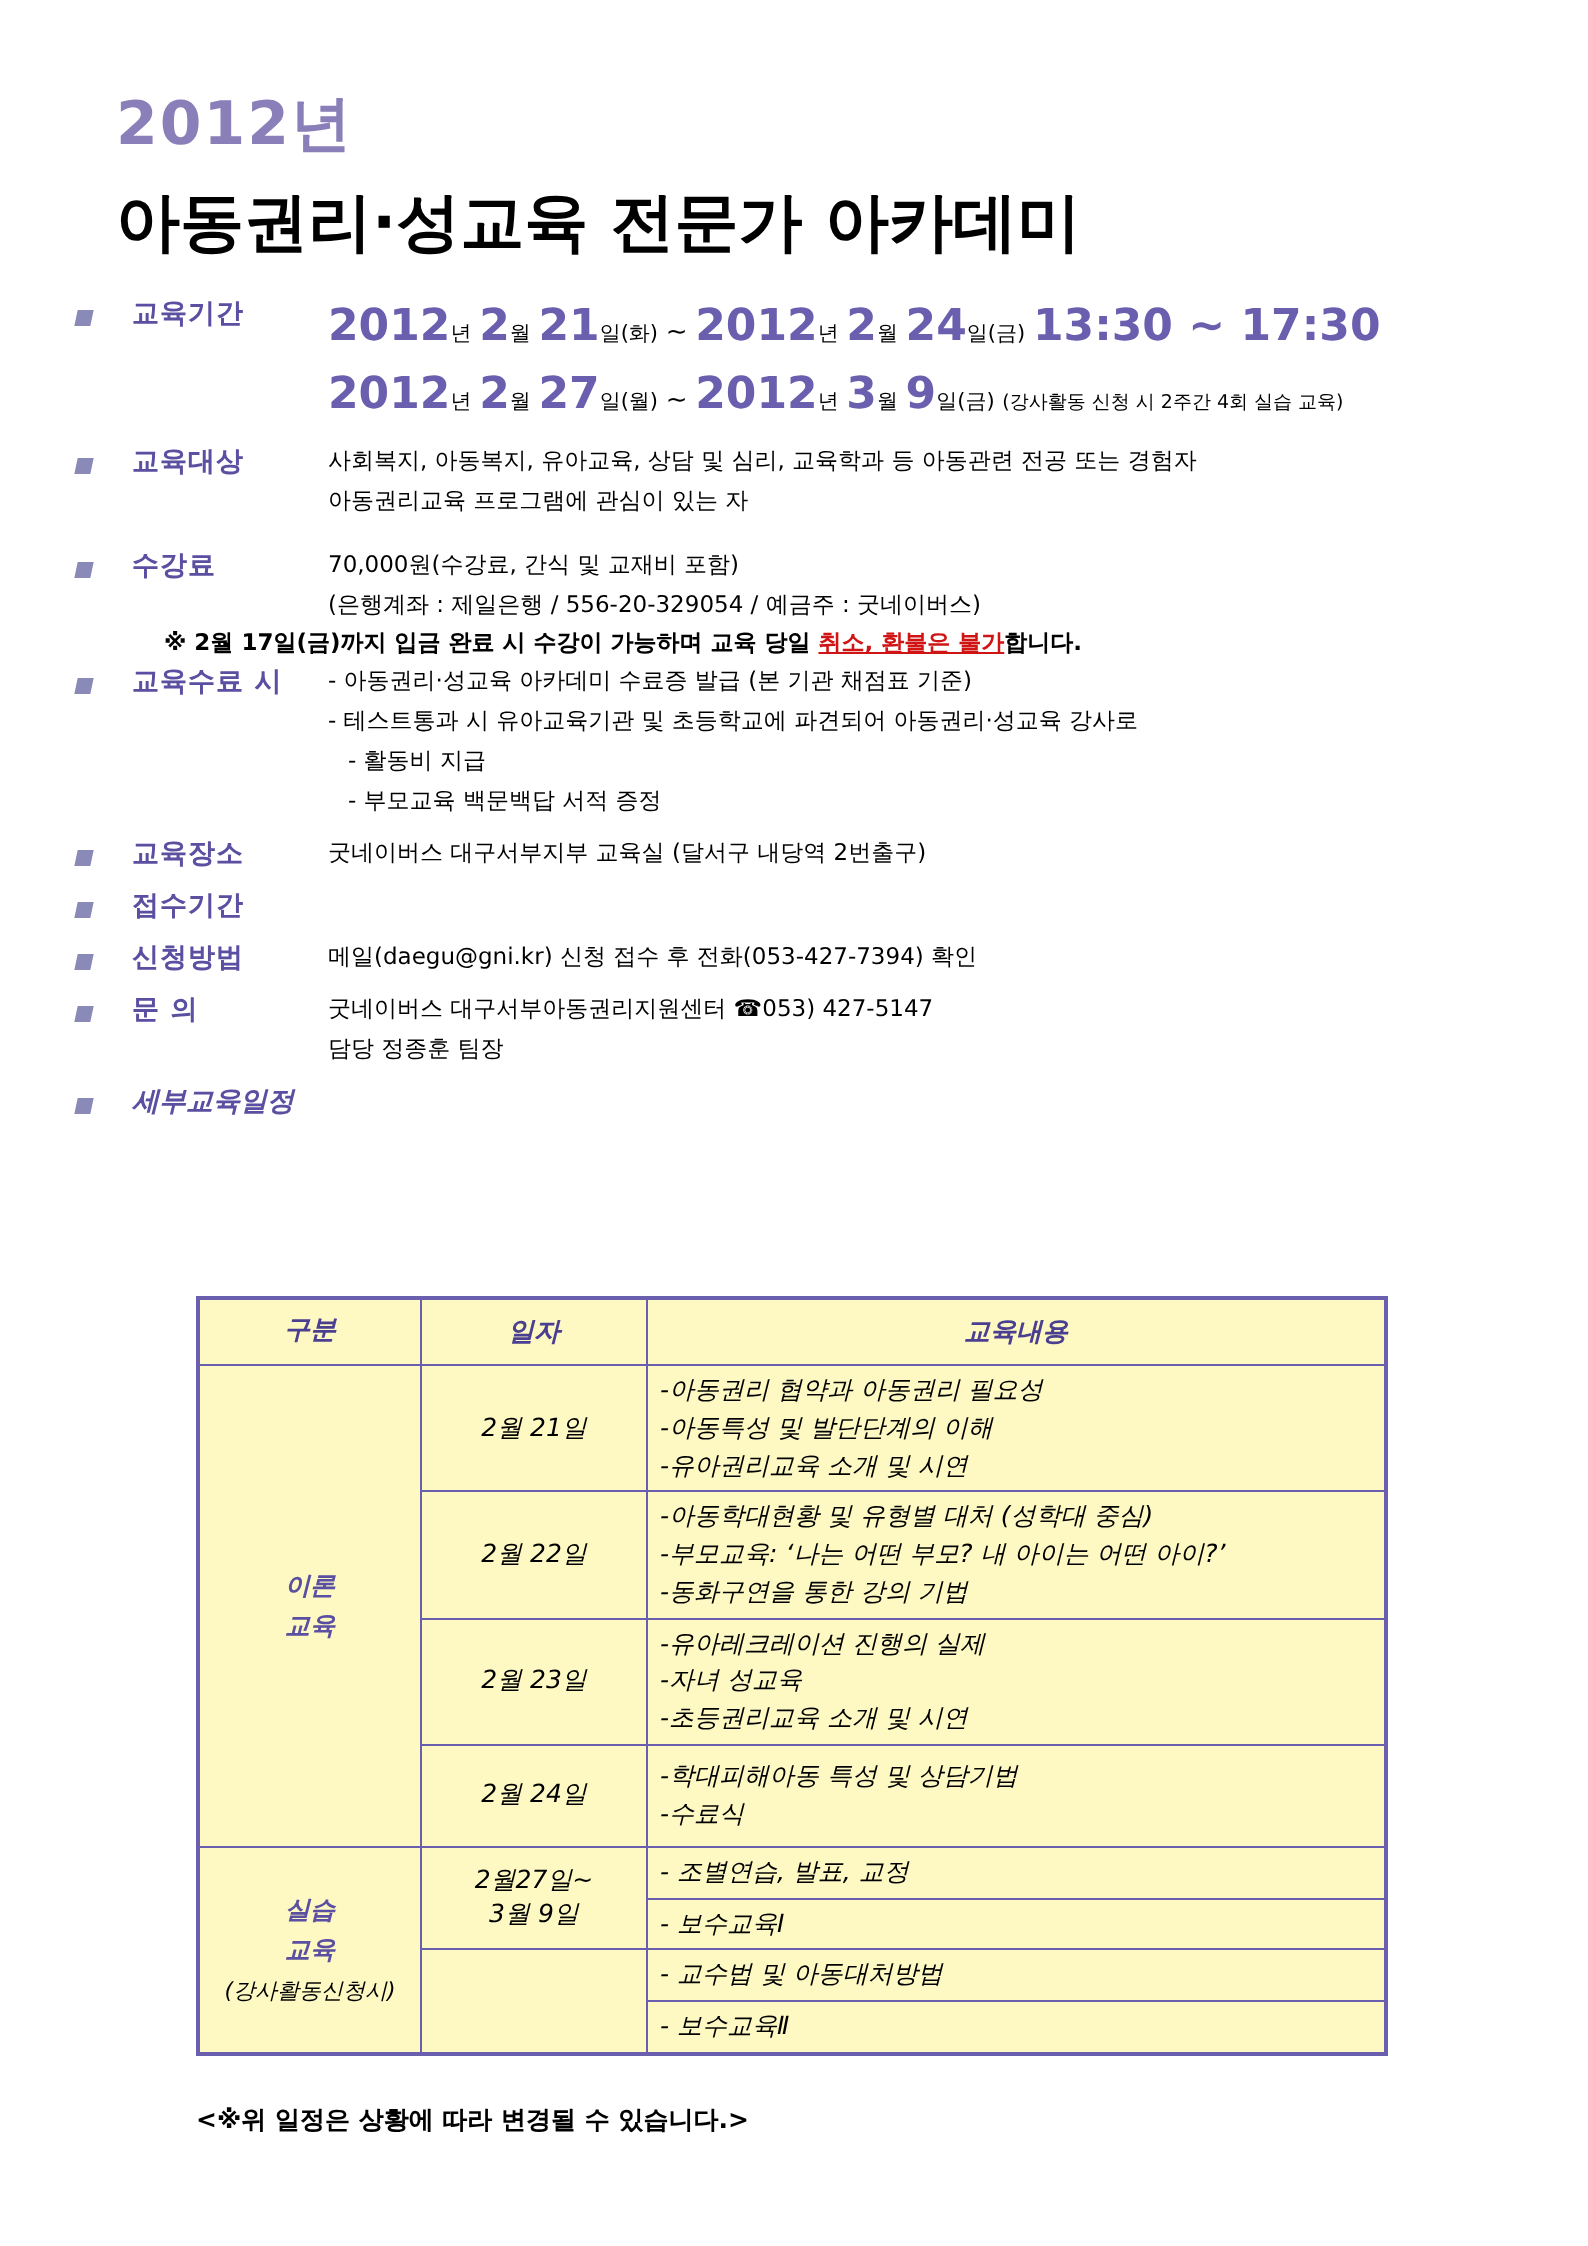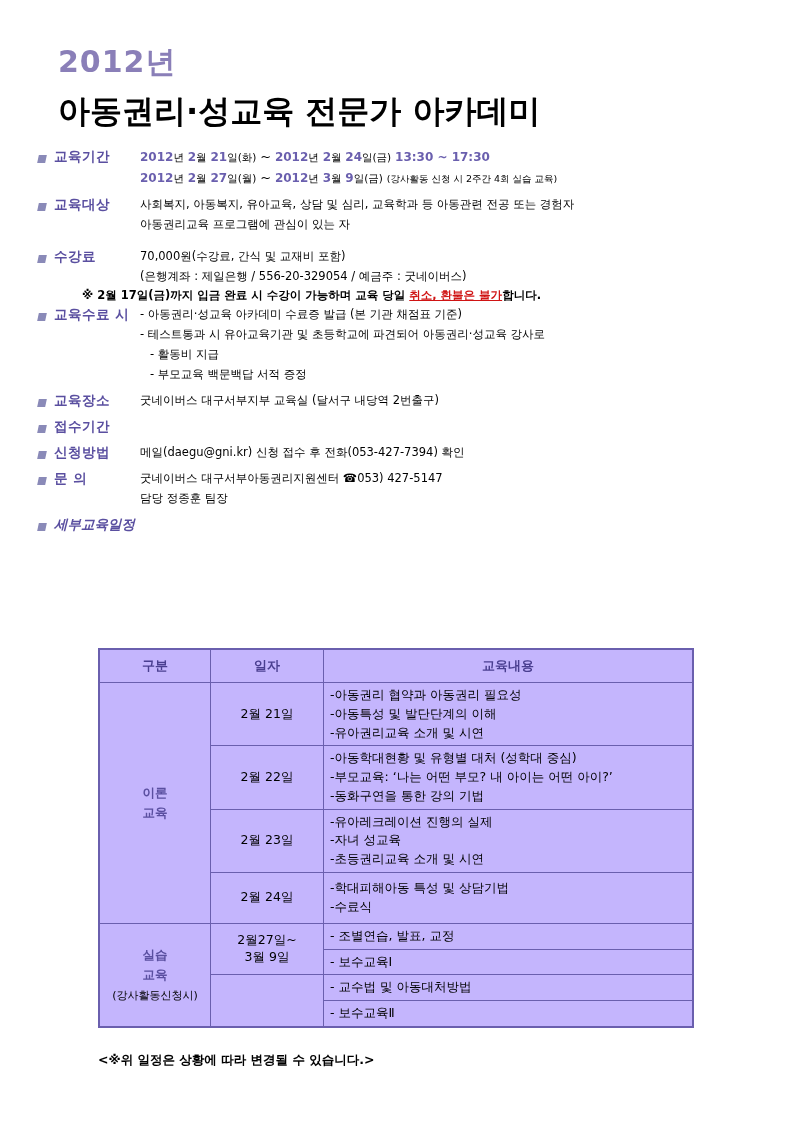--- a/index.html
+++ b/index.html
@@ -43,20 +43,21 @@
   .body-block {
     position: absolute;
     left: 38px;
     top: 148px;
     width: 720px;
   }
   .row {
     display: flex;
     align-items: flex-start;
     margin-bottom: 2px;
+    gap: 12px;
   }
   .bullet {
     width: 8px;
     height: 8px;
     background: #8a8ab8;
     margin-top: 7px;
     margin-right: 8px;
     flex: 0 0 auto;
     transform: skewX(-12deg);
   }
@@ -72,21 +73,21 @@
     flex: 0 0 auto;
     width: 86px;
     letter-spacing: 0.5px;
   }
   .value {
     font-size: 12px;
     line-height: 1.45;
     flex: 1 1 auto;
   }
   .value .big {
-    font-size: 12px;
+    font-size: 22px;
     font-weight: bold;
   }
   .value .med {
     font-size: 13px;
   }
   .value .sm {
     font-size: 10.5px;
   }
   .value .tiny {
     font-size: 9.5px;
@@ -125,21 +126,22 @@
     font-size: 13.5px;
     font-style: italic;
   }
   table.sched {
     position: absolute;
     left: 98px;
     top: 648px;
     width: 596px;
     border-collapse: collapse;
     border: 2px solid #6a5fae;
-    background: #c4b5fd;
+    background: #fef9c3;
+    font-style: italic;
   }
   table.sched td, table.sched th {
     border: 1px solid #6a5fae;
     padding: 3px 6px;
     font-size: 12.5px;
     vertical-align: middle;
   }
   table.sched th {
     font-weight: bold;
     text-align: center;

